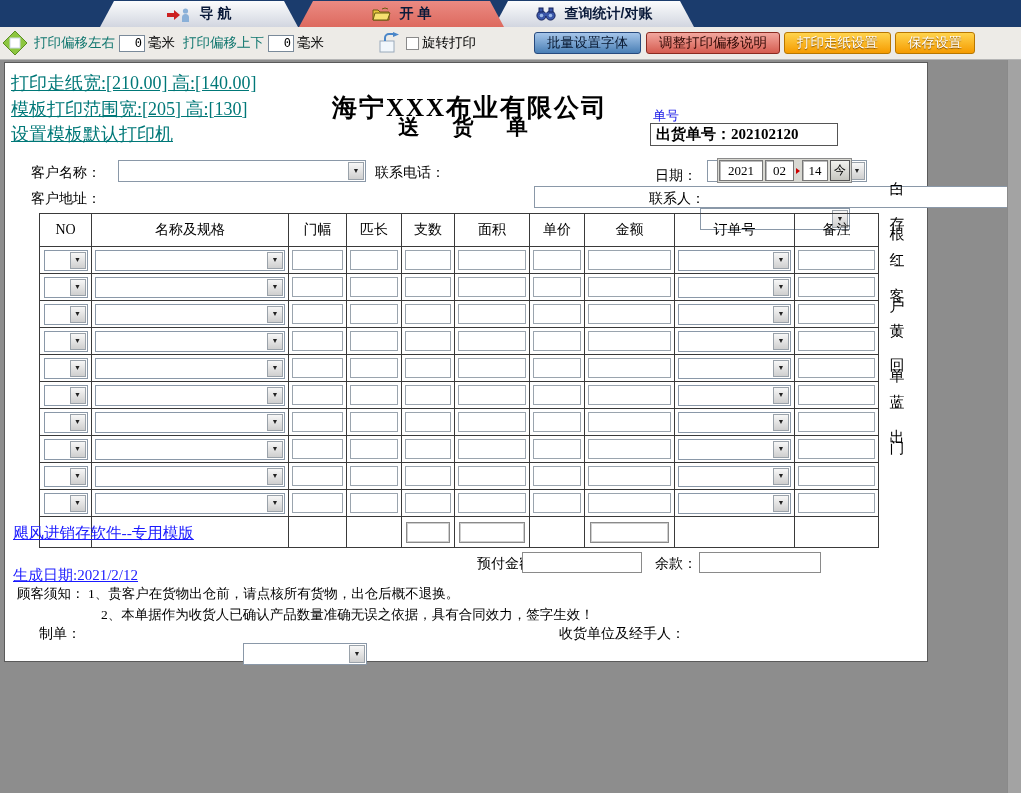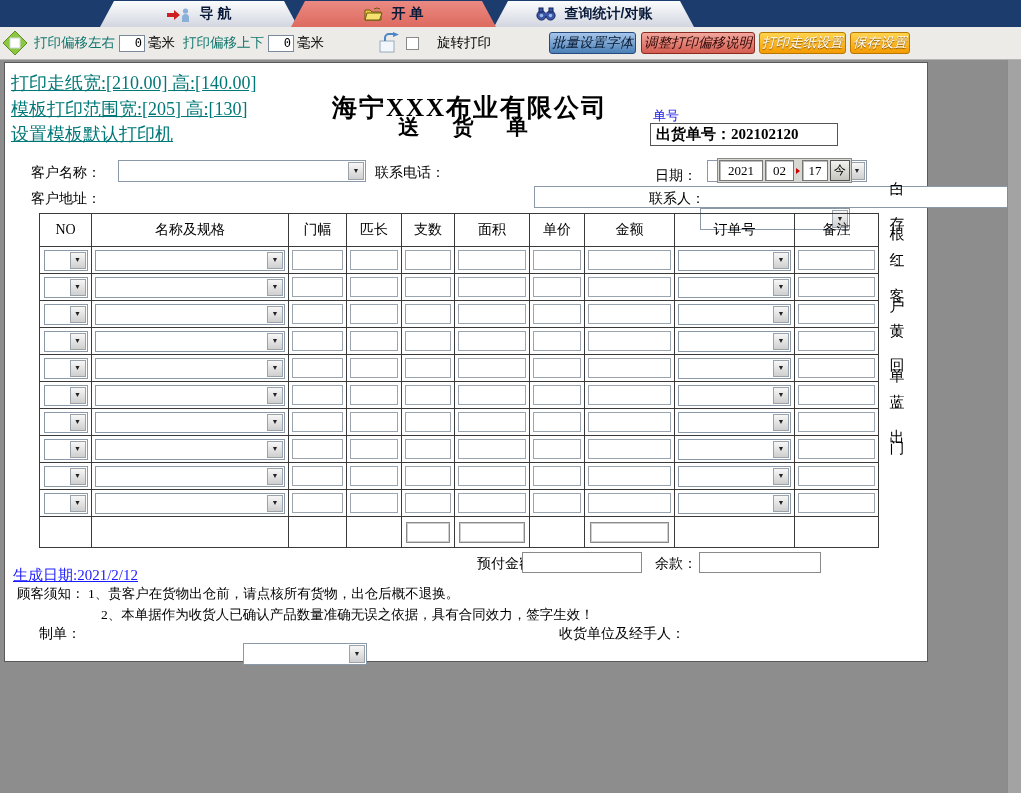--- a/index.html
+++ b/index.html
@@ -25,22 +25,22 @@
     box-sizing:border-box;
   }
   .lbl-blue{color:#0f766e;}
   .lbl-black{color:#000000;}
   .num-input{
     width:26px;height:17px;border:1px solid #7a8a9a;background:#fff;text-align:right;
     font-size:12px;font-family:"DejaVu Sans Mono",monospace;padding:0 2px;box-sizing:border-box;
   }
   .checkbox{width:13px;height:13px;background:#fff;border:1px solid #8a8a8a;display:inline-block;box-sizing:border-box;}
   .tb-btn{
-    height:22px;padding:2px 2px;font-size:13.5px;border-radius:3px;display:inline-flex;
-    align-items:center;white-space:nowrap;cursor:default;box-sizing:border-box;font-style:italic;
+    height:22px;padding:2px 12px;font-size:13.5px;border-radius:3px;display:inline-flex;
+    align-items:center;white-space:nowrap;cursor:default;box-sizing:border-box;
   }
   .btn-blue{background:linear-gradient(#a6c6ea,#4a7fb5);border:1px solid #274a7e;color:#081830;}
   .btn-red{background:linear-gradient(#f2a79e,#d55c50);border:1px solid #8a2a20;color:#2e0804;}
   .btn-orange{background:linear-gradient(#ffd44e,#f59b00);border:1px solid #b87700;color:#fff;text-shadow:0 1px 1px #7a4a00;}
   
   .paper{
     position:absolute;left:4px;top:62px;width:924px;height:600px;background:#fff;
     border:1px solid #5a5a5a;box-sizing:border-box;
     font-family:"Liberation Serif","DejaVu Serif",serif;color:#000;
   }
@@ -109,21 +109,21 @@
 <div class="topbar">
   <div class="tab tab-inactive" style="left:100px;width:198px;">
     <svg width="24" height="15">
       <rect x="0" y="6" width="7" height="4" fill="#cc2020"></rect>
       <polygon points="7,3 13,8 7,13" fill="#cc2020"></polygon>
       <circle cx="18.5" cy="4" r="2.6" fill="#8ab0d8"></circle>
       <path d="M15 15 v-4.5 a3.5 3.5 0 0 1 7 0 V15 z" fill="#8ab0d8"></path>
     </svg>
     <span>导  航</span>
   </div>
-  <div class="tab tab-active" style="left:291px;width:205px;justify-content:center;">
+  <div class="tab tab-active" style="left:299px;width:205px;justify-content:center;">
     <svg width="19" height="14">
       <path d="M1 3 h5 l2 2 h9 v8 H1 z" fill="#e8c53a" stroke="#6a5a10" stroke-width="1"></path>
       <path d="M3 6 h15 l-2.5 7 H1 z" fill="#f6e070" stroke="#6a5a10" stroke-width="1"></path>
       <path d="M10 2 q3 -2 6 0" fill="none" stroke="#6a5a10" stroke-width="1"></path>
     </svg>
     <span>开  单</span>
   </div>
   <div class="tab tab-inactive" style="left:494px;width:200px;">
     <svg width="20" height="14">
       <circle cx="5.5" cy="8.5" r="4.6" fill="#3a55a8" stroke="#17255c"></circle>
@@ -148,21 +148,21 @@
   <span class="lbl-black" style="margin-left:3px;">毫米</span>
   <span class="lbl-blue" style="margin-left:8px;">打印偏移上下</span>
   <input class="num-input" style="margin-left: 4px;" value="0">
   <span class="lbl-black" style="margin-left:3px;">毫米</span>
   <svg width="24" height="22" style="margin-left:54px;">
     <rect x="2" y="9" width="14" height="11" fill="#f2f7fc" stroke="#9aaabb"></rect>
     <path d="M7 9 V6 a4 4 0 0 1 4 -4 h6" fill="none" stroke="#4a86c8" stroke-width="2"></path>
     <polygon points="15,0 21,2.5 15,5" fill="#4a86c8"></polygon>
   </svg>
   <span class="checkbox" style="margin-left:4px;"></span>
-  <span class="lbl-black" style="margin-left:18px;">旋转打印</span>
+  <span class="lbl-black" style="margin-left:3px;">旋转打印</span>
   <button class="tb-btn btn-blue" style="margin-left:58px;">批量设置字体</button>
   <button class="tb-btn btn-red" style="margin-left:5px;">调整打印偏移说明</button>
   <button class="tb-btn btn-orange" style="margin-left:4px;">打印走纸设置</button>
   <button class="tb-btn btn-orange" style="margin-left:4px;">保存设置</button>
 </div>
 
 <div class="paper">
 
   <div class="abs" style="left:6px;top:8px;">
     <span class="tlink">打印走纸宽:[210.00] 高:[140.00]</span>
@@ -179,21 +179,21 @@
   
   <span class="abs flabel" style="left:26px;top:101px;">客户名称：</span>
   <span class="combo abs" style="left:113px;top:97px;width:248px;"><span class="cbtn">▼</span></span>
   <span class="abs flabel" style="left:370px;top:101px;">联系电话：</span>
   <span class="combo abs" style="left:450px;top:97px;width:160px;"><span class="cbtn">▼</span></span>
   <span class="abs flabel" style="left:650px;top:104px;">日期：</span>
   <span class="abs date-wrap" style="left:712px;top:95px;">
     <span class="date-box" style="width:44px;">2021</span>
     <span class="date-box" style="width:29px;">02</span>
     <span class="red-tick"></span>
-    <span class="date-box" style="width:26px;">17</span>
+    <span class="date-box" style="width:26px;">14</span>
     <span class="today-btn">今</span>
   </span>
 
   
   <span class="abs flabel" style="left:26px;top:127px;">客户地址：</span>
   <span class="combo abs" style="left:113px;top:123px;width:494px;"><span class="cbtn">▼</span></span>
   <span class="abs flabel" style="left:644px;top:127px;">联系人：</span>
   <span class="combo abs" style="left:695px;top:123px;width:150px;"><span class="cbtn">▼</span></span>
 
   
@@ -617,20 +617,21 @@
           <span class="total-box" style="width:calc(100% - 10px);"></span>
         </div>
       <div class="td w8"></div>
         <div class="td w9"></div>
     </div>
   </div>
 
   
 
   
+  <span class="abs brand-link">飓风进销存软件--专用模版</span>
 
   <span class="abs flabel" style="left:472px;top:492px;">预付金额：</span>
   <input class="abs plain-input" style="left: 517px; top: 489px; width: 120px;">
   <span class="abs flabel" style="left:650px;top:492px;">余款：</span>
   <input class="abs plain-input" style="left: 694px; top: 489px; width: 122px;">
 
   <span class="abs gen-date">生成日期:2021/2/12</span>
 
   <div class="abs notice" style="left:12px;top:522px;">
     <span>顾客须知：</span>

